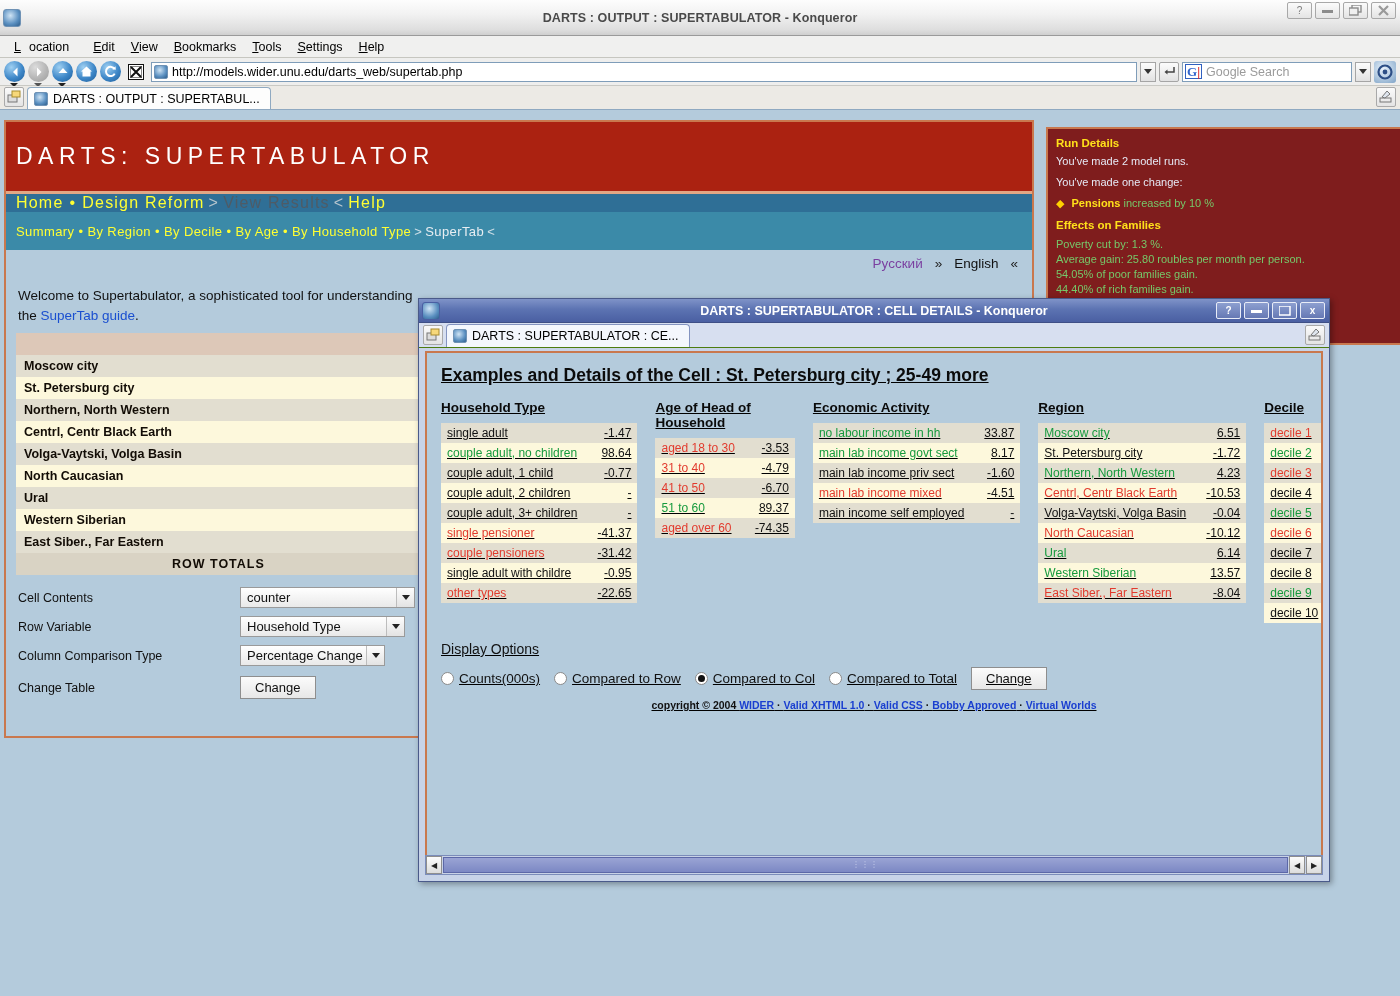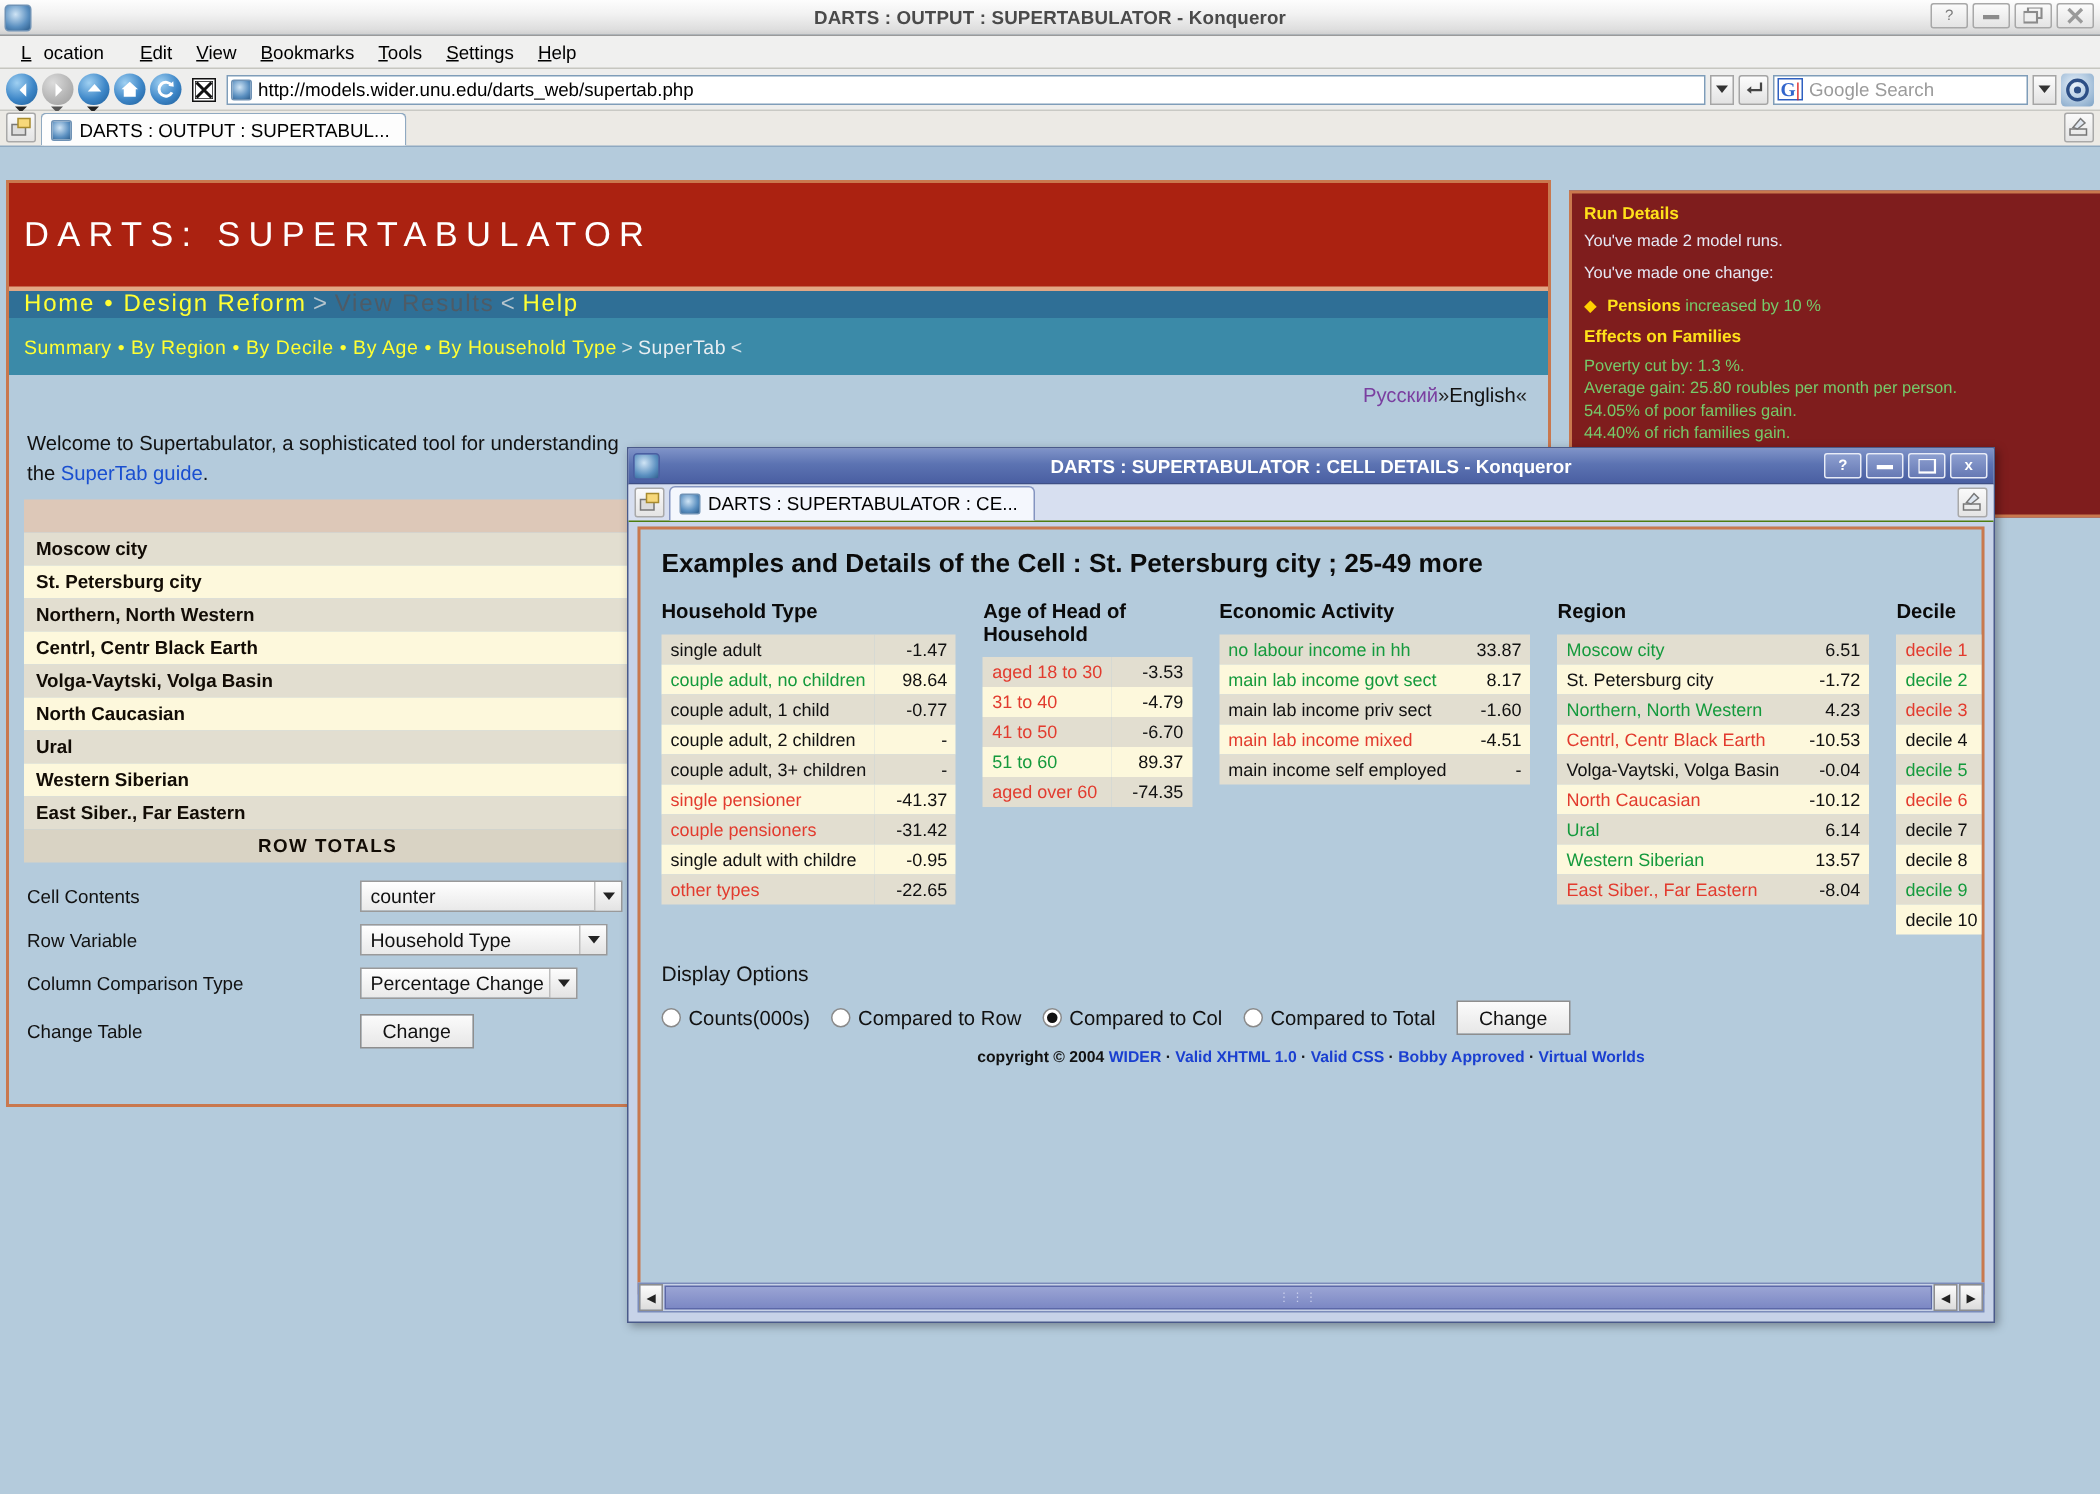--- a/index.html
+++ b/index.html
@@ -16,21 +16,21 @@
     position: absolute; inset: 0;
     background: #b4cbdc;
   }
 
   
   #main-window {
     position: absolute; left: 0; top: 0;
     width: 1400px; height: 760px;
   }
   .titlebar {
-    height: 24px;
+    height: 36px;
     background: linear-gradient(to bottom,#fdfdfd 0%,#f2f2f2 40%,#dedede 85%,#cfcfcf 100%);
     border-bottom: 1px solid #9a9a9a;
     display: flex; align-items: center;
     position: relative;
   }
   .tb-icon {
     width: 18px; height: 18px; margin-left: 3px;
     background: radial-gradient(circle at 40% 35%, #cfe4f5 0%, #5a8fc0 60%, #2e5e8c 100%);
     border-radius: 3px; border: 1px solid #6f92b5;
     flex: 0 0 auto;
@@ -210,21 +210,21 @@
     display: flex; align-items: center; padding-left: 10px;
     font-size: 13px; letter-spacing: .4px;
   }
   .nav2 a { color: #ffff33; text-decoration: none; }
   .nav2 .sep { color: #ffff33; margin: 0 4px; }
   .nav2 .cur { color: #e8eef2; }
   .nav2 .brk { color: #cfe0e8; margin: 0 3px; }
   .langline {
     height: 26px; text-align: right; padding-right: 14px;
     font-size: 13.5px; display: flex; align-items: center;
-    justify-content: flex-end; gap: 0;
+    justify-content: flex-end; gap: 12px;
   }
   .langline .ru { color: #7a3fa0; }
   .langline .mark { color: #222; }
   .langline .en { color: #111; }
   .welcome {
     padding: 10px 12px 4px 12px;
     font-size: 13.5px; color: #111; line-height: 1.45;
   }
   .welcome a { color: #1a4fd0; text-decoration: none; }
 
@@ -337,21 +337,21 @@
     padding: 0 10px 0 6px; font-size: 12.5px; color: #000;
   }
   .dlg-body {
     position: absolute; left: 6px; top: 52px;
     width: 898px; height: 512px;
     background: #b4cbdc;
     border: 2px solid #c9784e;
     border-top-width: 2px;
     overflow: hidden;
   }
-  .dlg-inner { padding: 12px 14px 0 14px; }
+  .dlg-inner { padding: 12px 14px 0 14px; text-decoration: underline; }
   .dlg-h1 {
     margin: 0 0 14px 0; font-size: 17.5px; font-weight: bold; color: #0b0b0b;
   }
   .cols { display: flex; gap: 18px; }
   .col { }
   .col h3 {
     margin: 0 0 8px 0; font-size: 13.5px; font-weight: bold; color: #0a0a0a;
   }
   table.detail {
     border-collapse: collapse; font-size: 12px;

